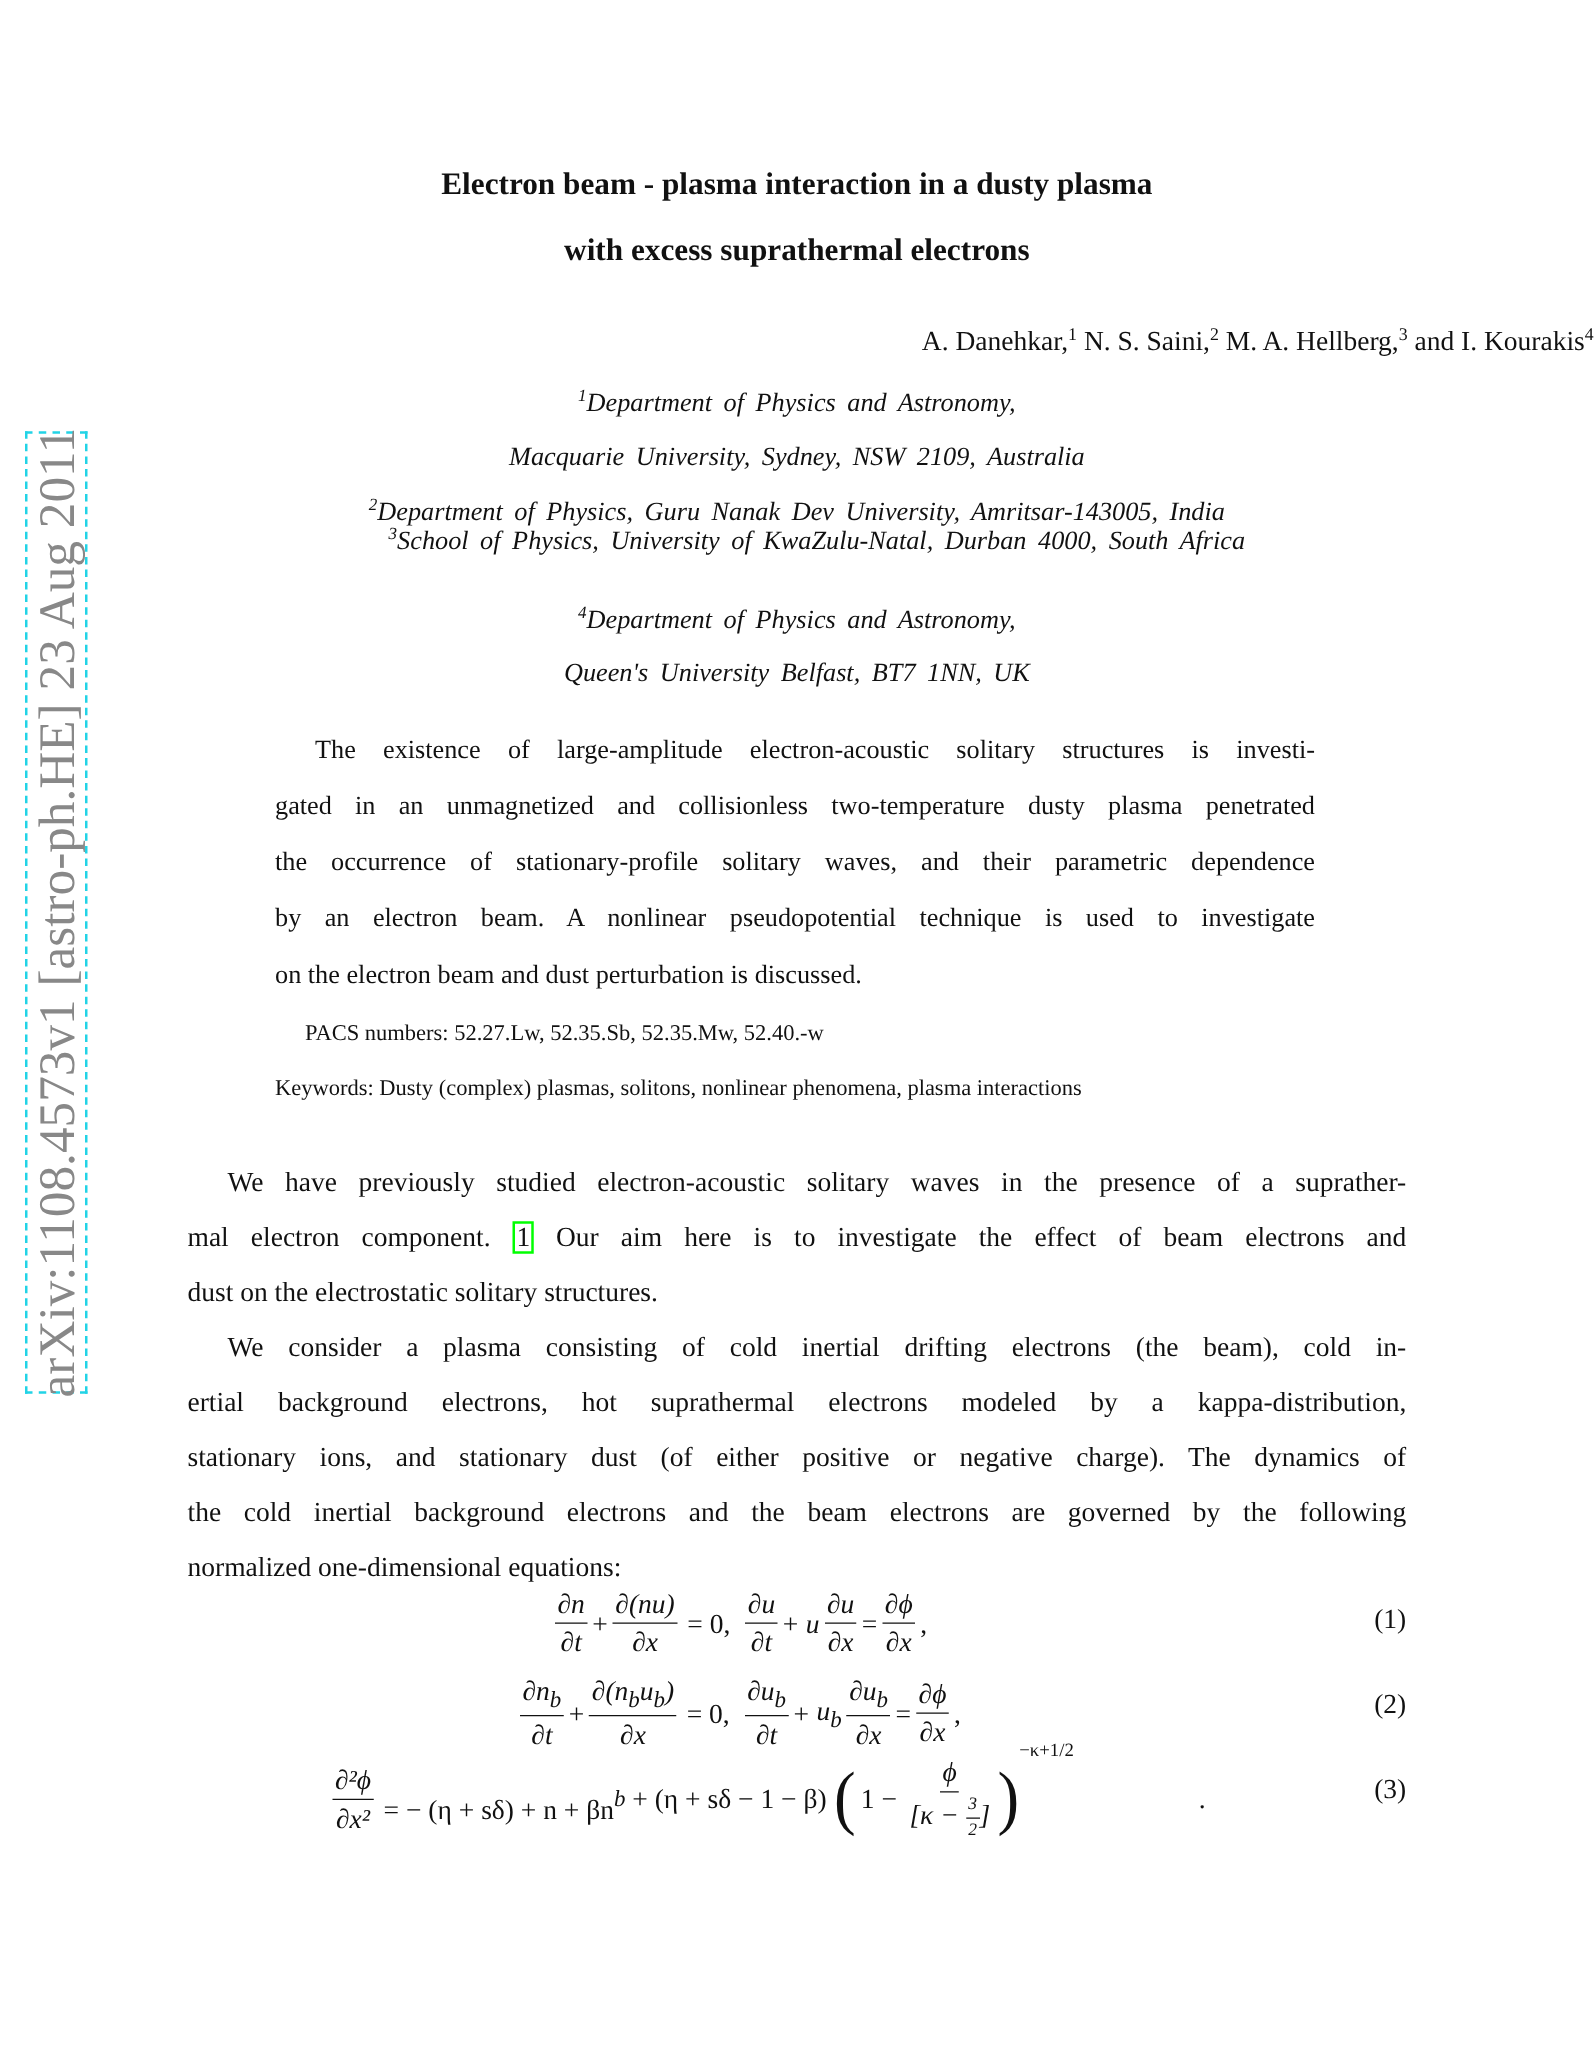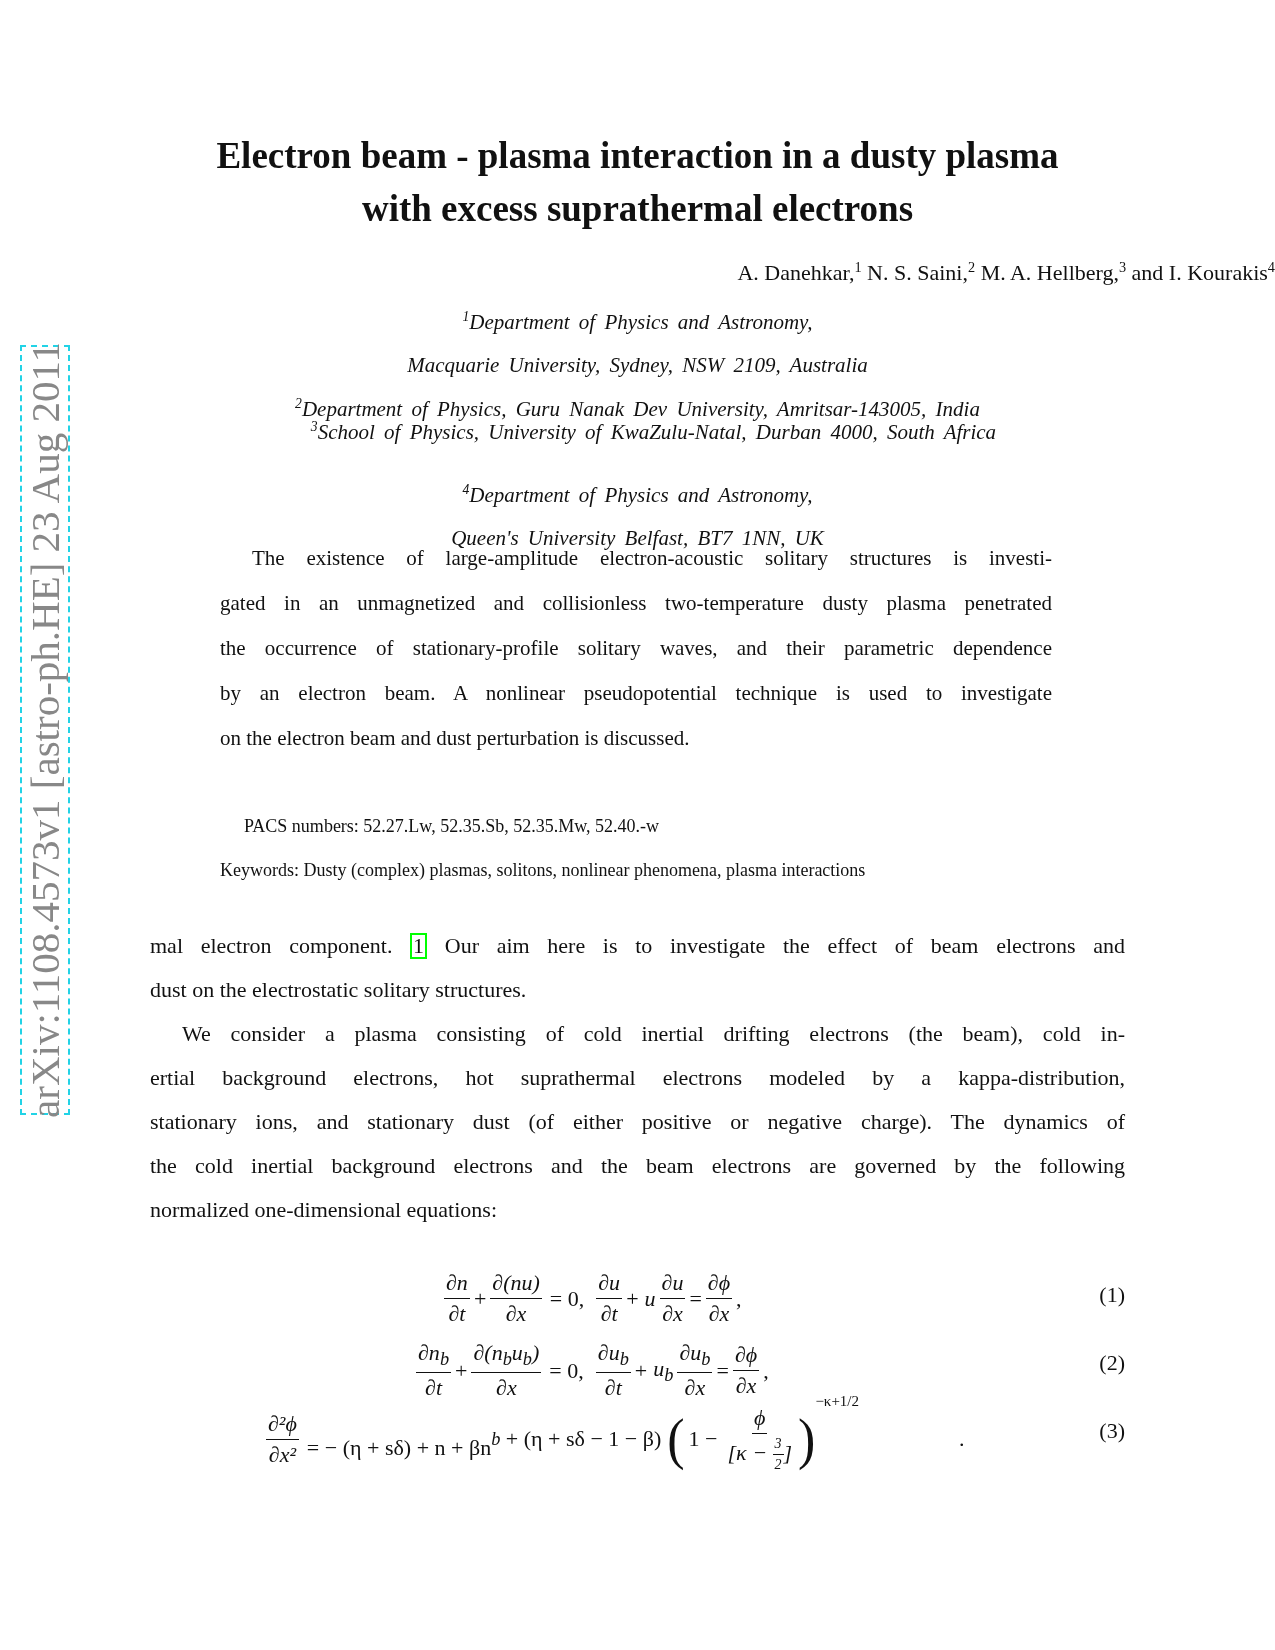--- a/index.html
+++ b/index.html
@@ -1,19 +1,19 @@
 <!DOCTYPE html>
 <html><head>
 <meta charset="utf-8">
 <style>
   html, body { margin:0; padding:0; background:#fff; }
   body { width:1275px; height:1650px; position:relative; overflow:hidden; color:#111;
          font-family:"DejaVu Serif","Liberation Serif", serif; }
   .center { position:absolute; left:0; width:1275px; text-align:center; }
-  .title { font-family:"Liberation Serif", serif; font-weight:bold; font-size:37px; }
+  .title { font-family:"Liberation Serif", serif; font-weight:bold; font-size:25px; }
   .authors { font-family:"Liberation Serif", serif; font-size:22px;text-align:right; }
   .aff { font-family:"Liberation Serif", serif; font-style:italic; font-size:21px; word-spacing:4px; }
   sup { font-size:0.65em; line-height:0; }
   .abstract { position:absolute; left:220px; width:832px; font-family:"Liberation Serif", serif;
               font-size:21px; line-height:45px; text-align:justify; text-align-last:justify; }
   .small { font-family:"Liberation Serif", serif; font-size:18px; position:absolute; left:220px; }
   .body { position:absolute; left:150px; width:975px; font-family:"Liberation Serif", serif;
           font-size:22px; line-height:44px; }
   .line { display:block; text-align:justify; text-align-last:justify; white-space:nowrap; }
   .line.left { text-align-last:left; }
@@ -46,32 +46,33 @@
   <span><span>and I. Kourakis</span><sup>4</sup></span>
 </div>
 
 <div class="center aff" style="top:310px;"><sup>1</sup><span>Department of Physics and Astronomy,</span></div>
 <div class="center aff" style="top:353px;"><span>Macquarie University, Sydney, NSW 2109, Australia</span></div>
 <div class="center aff" style="top:397px;"><sup>2</sup><span>Department of Physics, Guru Nanak Dev University, Amritsar-143005, India</span></div>
 <div class="center aff" style="top:420px;padding-left:16px;"><sup>3</sup><span>School of Physics, University of KwaZulu-Natal, Durban 4000, South Africa</span></div>
 <div class="center aff" style="top:483px;"><sup>4</sup><span>Department of Physics and Astronomy,</span></div>
 <div class="center aff" style="top:526px;"><span>Queen's University Belfast, BT7 1NN, UK</span></div>
 
-<div class="abstract" style="top:536px;">
+<div class="abstract" style="top:577px;">
   <span class="line indent">The existence of large-amplitude electron-acoustic solitary structures is investi-</span>
   <span class="line">gated in an unmagnetized and collisionless two-temperature dusty plasma penetrated</span>
   <span class="line">the occurrence of stationary-profile solitary waves, and their parametric dependence</span>
   <span class="line">by an electron beam.  A nonlinear pseudopotential technique is used to investigate</span>
   <span class="line left">on the electron beam and dust perturbation is discussed.</span>
 </div>
 
 <div class="small" style="top:816px;margin-left:24px;">PACS numbers: 52.27.Lw, 52.35.Sb, 52.35.Mw, 52.40.-w</div>
 <div class="small" style="top:860px;">Keywords: Dusty (complex) plasmas, solitons, nonlinear phenomena, plasma interactions</div>
 
 <div class="body" style="top:924px;">
+  <span class="line indent">We have previously studied electron-acoustic solitary waves in the presence of a suprather-</span>
   <span class="line"><span>mal electron component.</span> <a class="cite">1</a> <span>Our aim here is to investigate the effect of beam electrons and</span></span>
   <span class="line left">dust on the electrostatic solitary structures.</span>
   <span class="line indent" style="margin-top:0px;">We consider a plasma consisting of cold inertial drifting electrons (the beam), cold in-</span>
   <span class="line">ertial background electrons, hot suprathermal electrons modeled by a kappa-distribution,</span>
   <span class="line">stationary ions, and stationary dust (of either positive or negative charge). The dynamics of</span>
   <span class="line">the cold inertial background electrons and the beam electrons are governed by the following</span>
   <span class="line left">normalized one-dimensional equations:</span>
 </div>
 
 <div class="eq" style="left:440px; top:1270px;">

